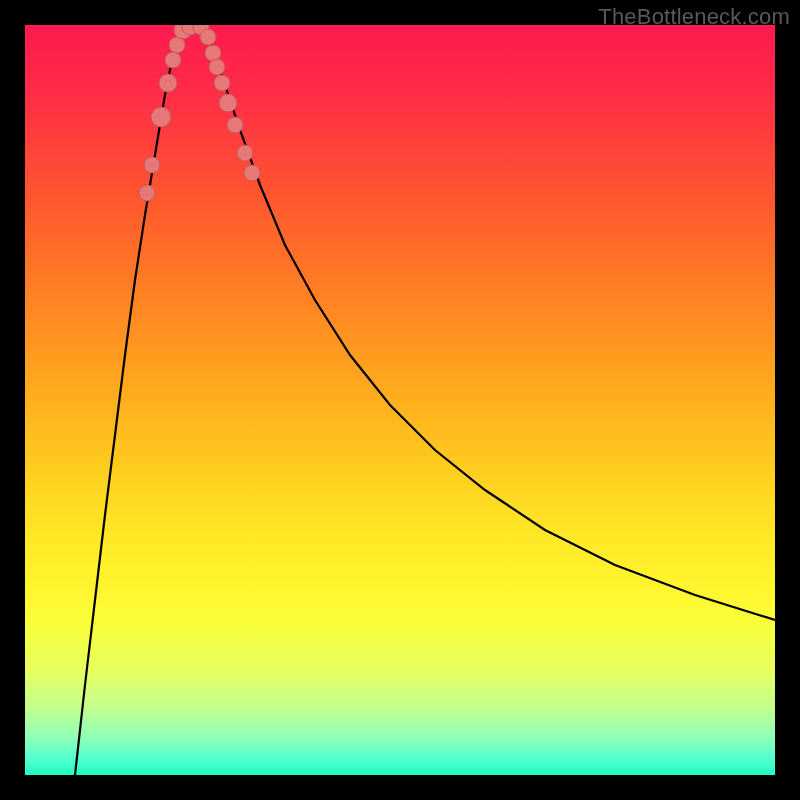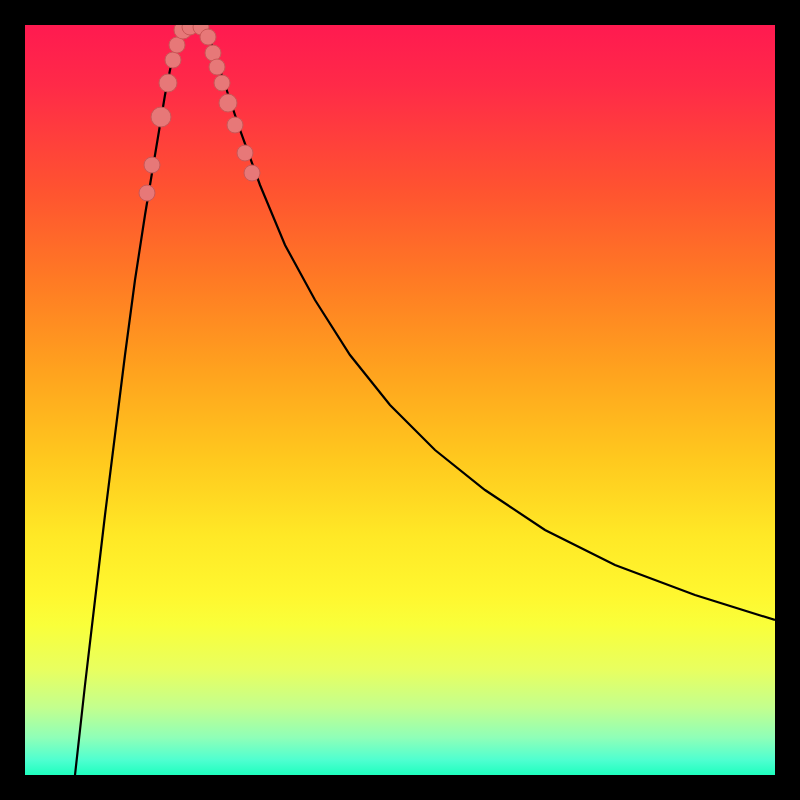--- a/index.html
+++ b/index.html
@@ -103,13 +103,14 @@
           <circle class="marker" cx="192" cy="42" r="8"></circle>
           <circle class="marker" cx="197" cy="58" r="8"></circle>
           <circle class="marker" cx="203" cy="78" r="9"></circle>
           <circle class="marker" cx="210" cy="100" r="8"></circle>
           <circle class="marker" cx="220" cy="128" r="8"></circle>
           <circle class="marker" cx="227" cy="148" r="8"></circle>
         </g>
     </svg>
   </div>
 
+  <div class="watermark">TheBottleneck.com</div>
 </div>
 
 </body></html>

